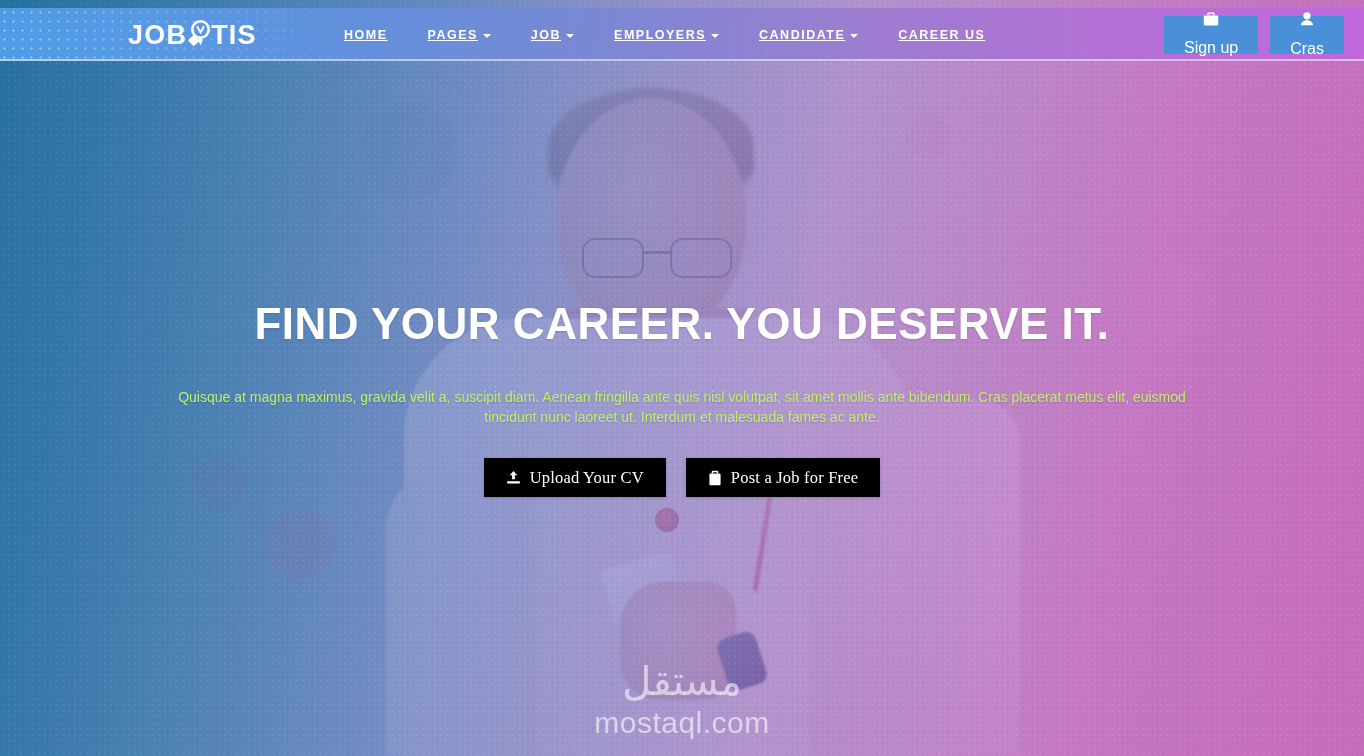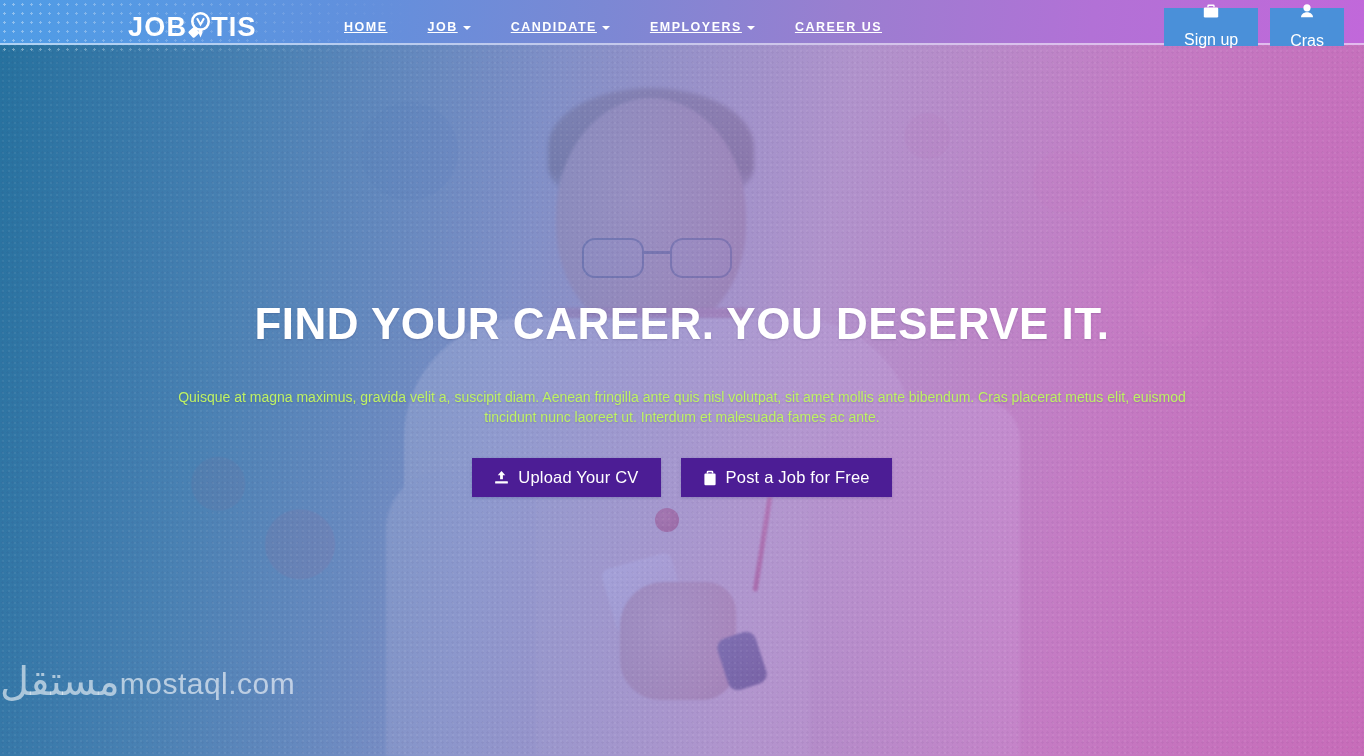--- a/index.html
+++ b/index.html
@@ -156,30 +156,31 @@
     margin-top:40px; width:1016px;
     font-size:14px; line-height:1.42; color:#bef264;
     text-shadow:0 1px 2px rgba(40,30,80,.20);
   }
   #hero-actions {
     margin-top:30px; display:flex; gap:20px;
   }
   .hero-btn {
     display:flex; align-items:center; justify-content:center; gap:9px;
     height:39px; padding:0 22px;
-    background:#4c1d95; color:#fff;
+    background:#000000; color:#fff;
     font-size:16.5px; letter-spacing:.2px;
     border:none; cursor:pointer;
     box-shadow:0 1px 3px rgba(30,40,90,.18);
+    font-family:Liberation Serif, serif;
   }
   .hero-btn svg { display:block; }
 
   
   #header {
-    position:absolute; left:0; top:0; width:1364px; height:45px;
+    position:absolute; left:0; top:8px; width:1364px; height:53px;
     display:flex; align-items:center;
     background:linear-gradient(95deg,
       #4f9ce6 0%, #559ae4 8%, #6190dd 26%,
       #7b88d4 44%, #9a7ed0 62%, #b271d6 80%, #c168da 100%);
     border-bottom:2px solid rgba(255,255,255,.55);
     z-index:20;
   }
   #header-dots {
     position:absolute; left:0; top:0; width:420px; height:53px;
     background-image:radial-gradient(rgba(255,255,255,.42) 1px, transparent 1.2px);
@@ -231,21 +232,21 @@
   .hdr-btn {
     display:flex; align-items:center; justify-content:center; gap:9px;
     height:38px; padding:0 20px;
     background:#4a90d9; color:#fff;
     font-size:16px; border:none; cursor:pointer;flex-direction:column;
   }
 
   
   #watermark {
     position:absolute; left:0; top:660px; width:1364px;
-    display:flex; flex-direction:row; align-items:center;
+    display:flex; flex-direction:column; align-items:center;
     pointer-events:none; z-index:5;
   }
   #wm-ar {
     font-size:40px; color:rgba(255,255,255,.58);
     line-height:1.05; font-family:"DejaVu Sans", sans-serif;
     direction:rtl;
   }
   #wm-en {
     font-size:30px; color:rgba(255,255,255,.60);
     letter-spacing:.5px; line-height:1.1; margin-top:4px;
@@ -326,29 +327,33 @@
       </svg>
     </span>
     <span id="brand-b">TIS</span>
   </a>
 
   <nav id="nav">
     <div class="nav-item">
       <span>HOME</span>
     </div>
     <div class="nav-item">
+      <span>PAGES</span>
+      <i class="caret"></i>
+    </div>
+    <div class="nav-item">
       <span>JOB</span>
       <i class="caret"></i>
     </div>
     <div class="nav-item">
+      <span>EMPLOYERS</span>
+      <i class="caret"></i>
+    </div>
+    <div class="nav-item">
       <span>CANDIDATE</span>
-      <i class="caret"></i>
-    </div>
-    <div class="nav-item">
-      <span>EMPLOYERS</span>
       <i class="caret"></i>
     </div>
     <div class="nav-item">
       <span>CAREER US</span>
     </div>
   </nav>
 
   <div id="header-actions">
     <button class="hdr-btn">
       <span>

